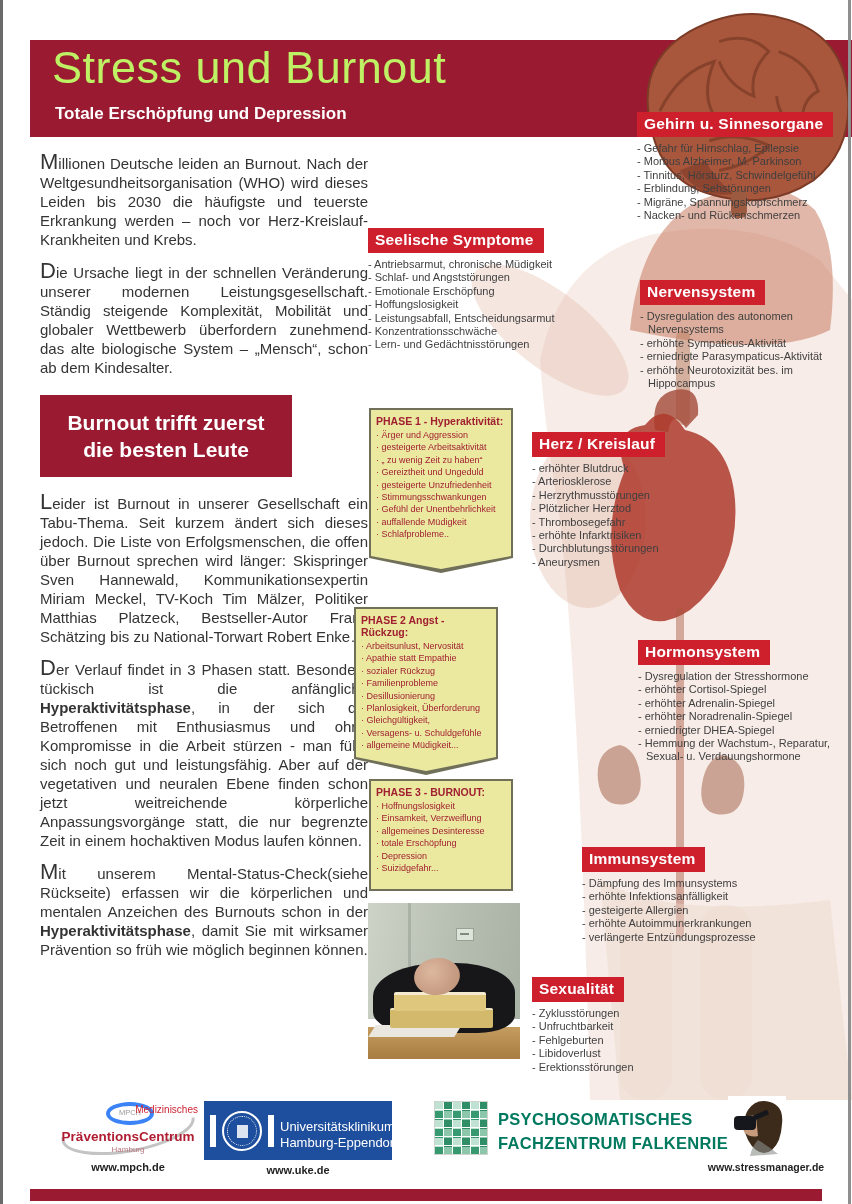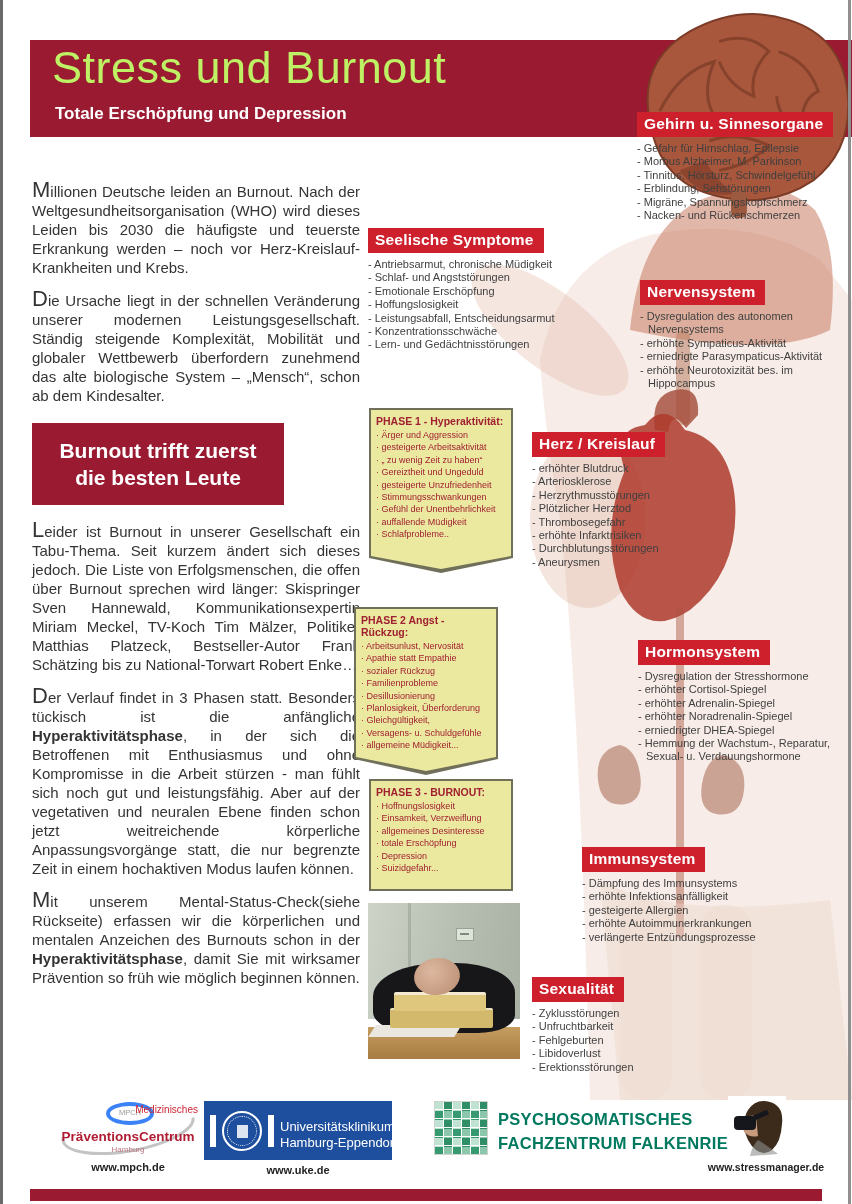--- a/index.html
+++ b/index.html
@@ -15,21 +15,21 @@
   
   .anatomy { position:absolute; left:470px; top:0; width:382px; height:1100px; z-index:0; }
   .brain-svg { position:absolute; left:620px; top:2px; width:232px; height:218px; z-index:2; }
 
   
   .band { position:absolute; left:30px; top:40px; width:822px; height:97px; background:#9a1b31; z-index:1; }
   .band .title { position:absolute; left:22px; top:2px; font-size:45px; color:#bef264; letter-spacing:.5px; }
   .band .subtitle { position:absolute; left:25px; top:64px; font-size:17px; font-weight:bold; color:#fff; }
 
   
-  .leftcol { position:absolute; left:32px; top:152px; width:328px; z-index:3;margin-top:28px; }
+  .leftcol { position:absolute; left:40px; top:152px; width:328px; z-index:3; }
   .leftcol p { margin:0 0 12px 0; text-align:justify; font-size:15px; line-height:19px; color:#343434; }
   .dropcap { font-size:22px; }
   .bd { font-weight:bold; }
   .callout {
     width:236px; margin:18px 0 15px 0; padding:14px 8px; background:#9a1b31;
     color:#fff; text-align:center; font-size:21px; font-weight:bold; line-height:27px;
   }
 
   
   .panel { position:absolute; z-index:3; }

